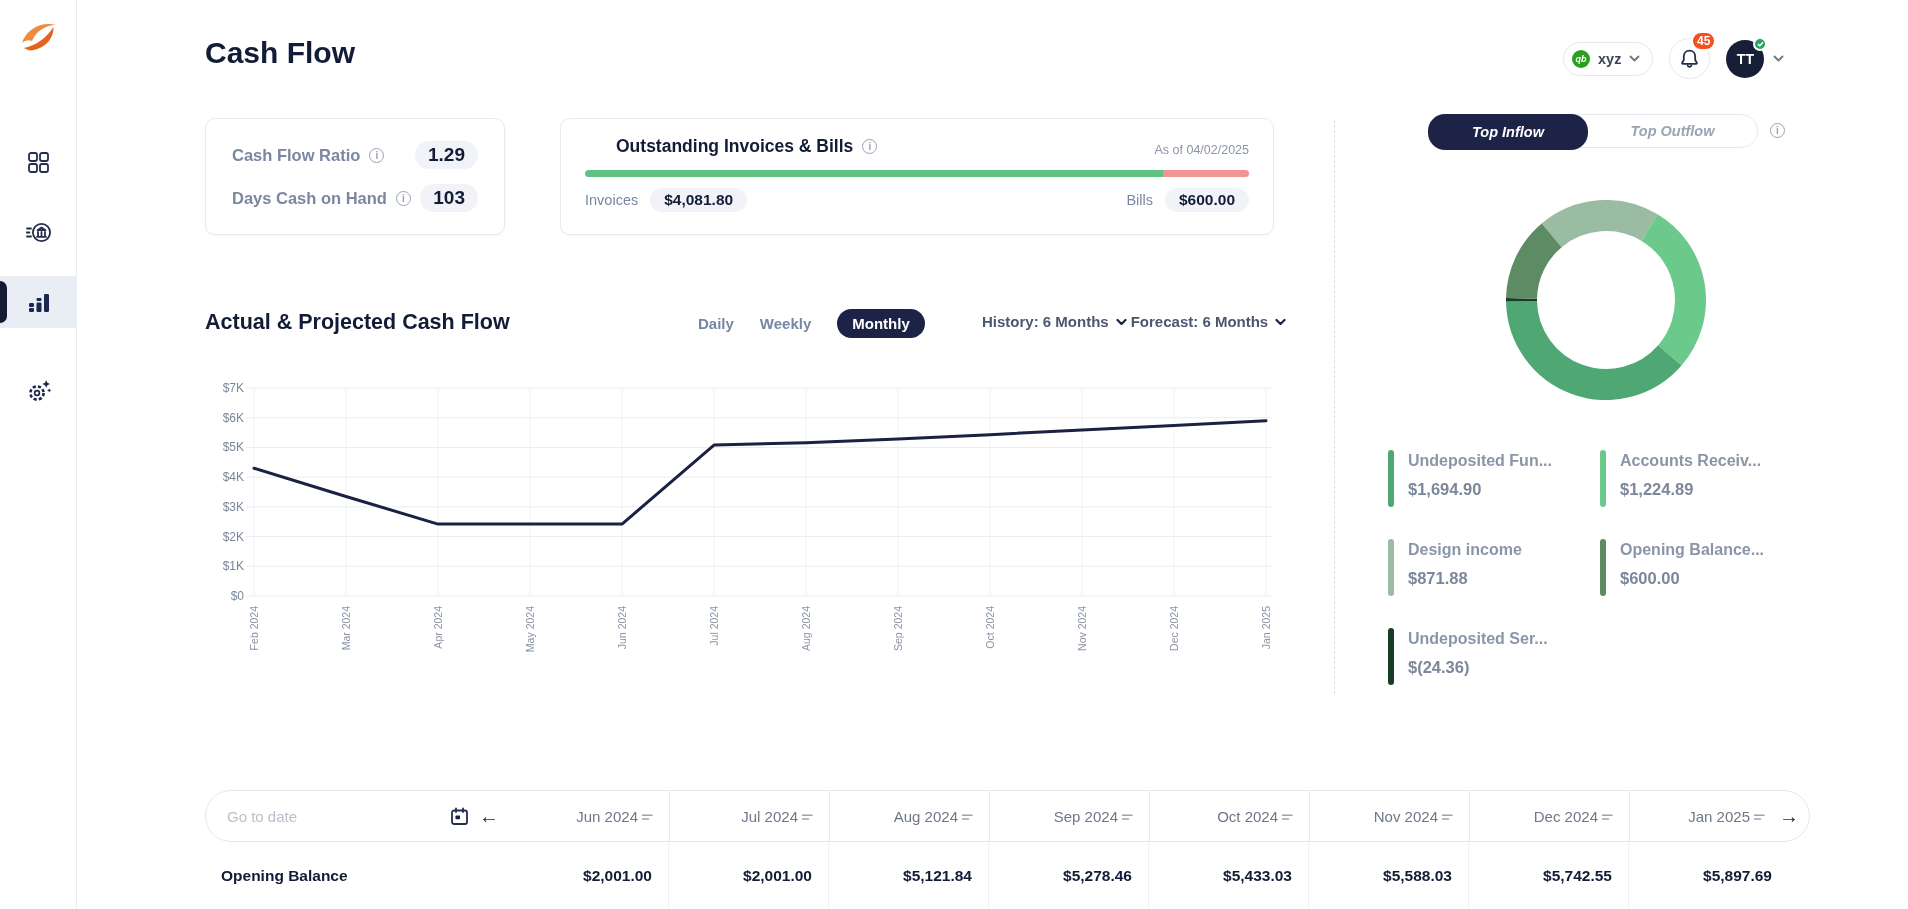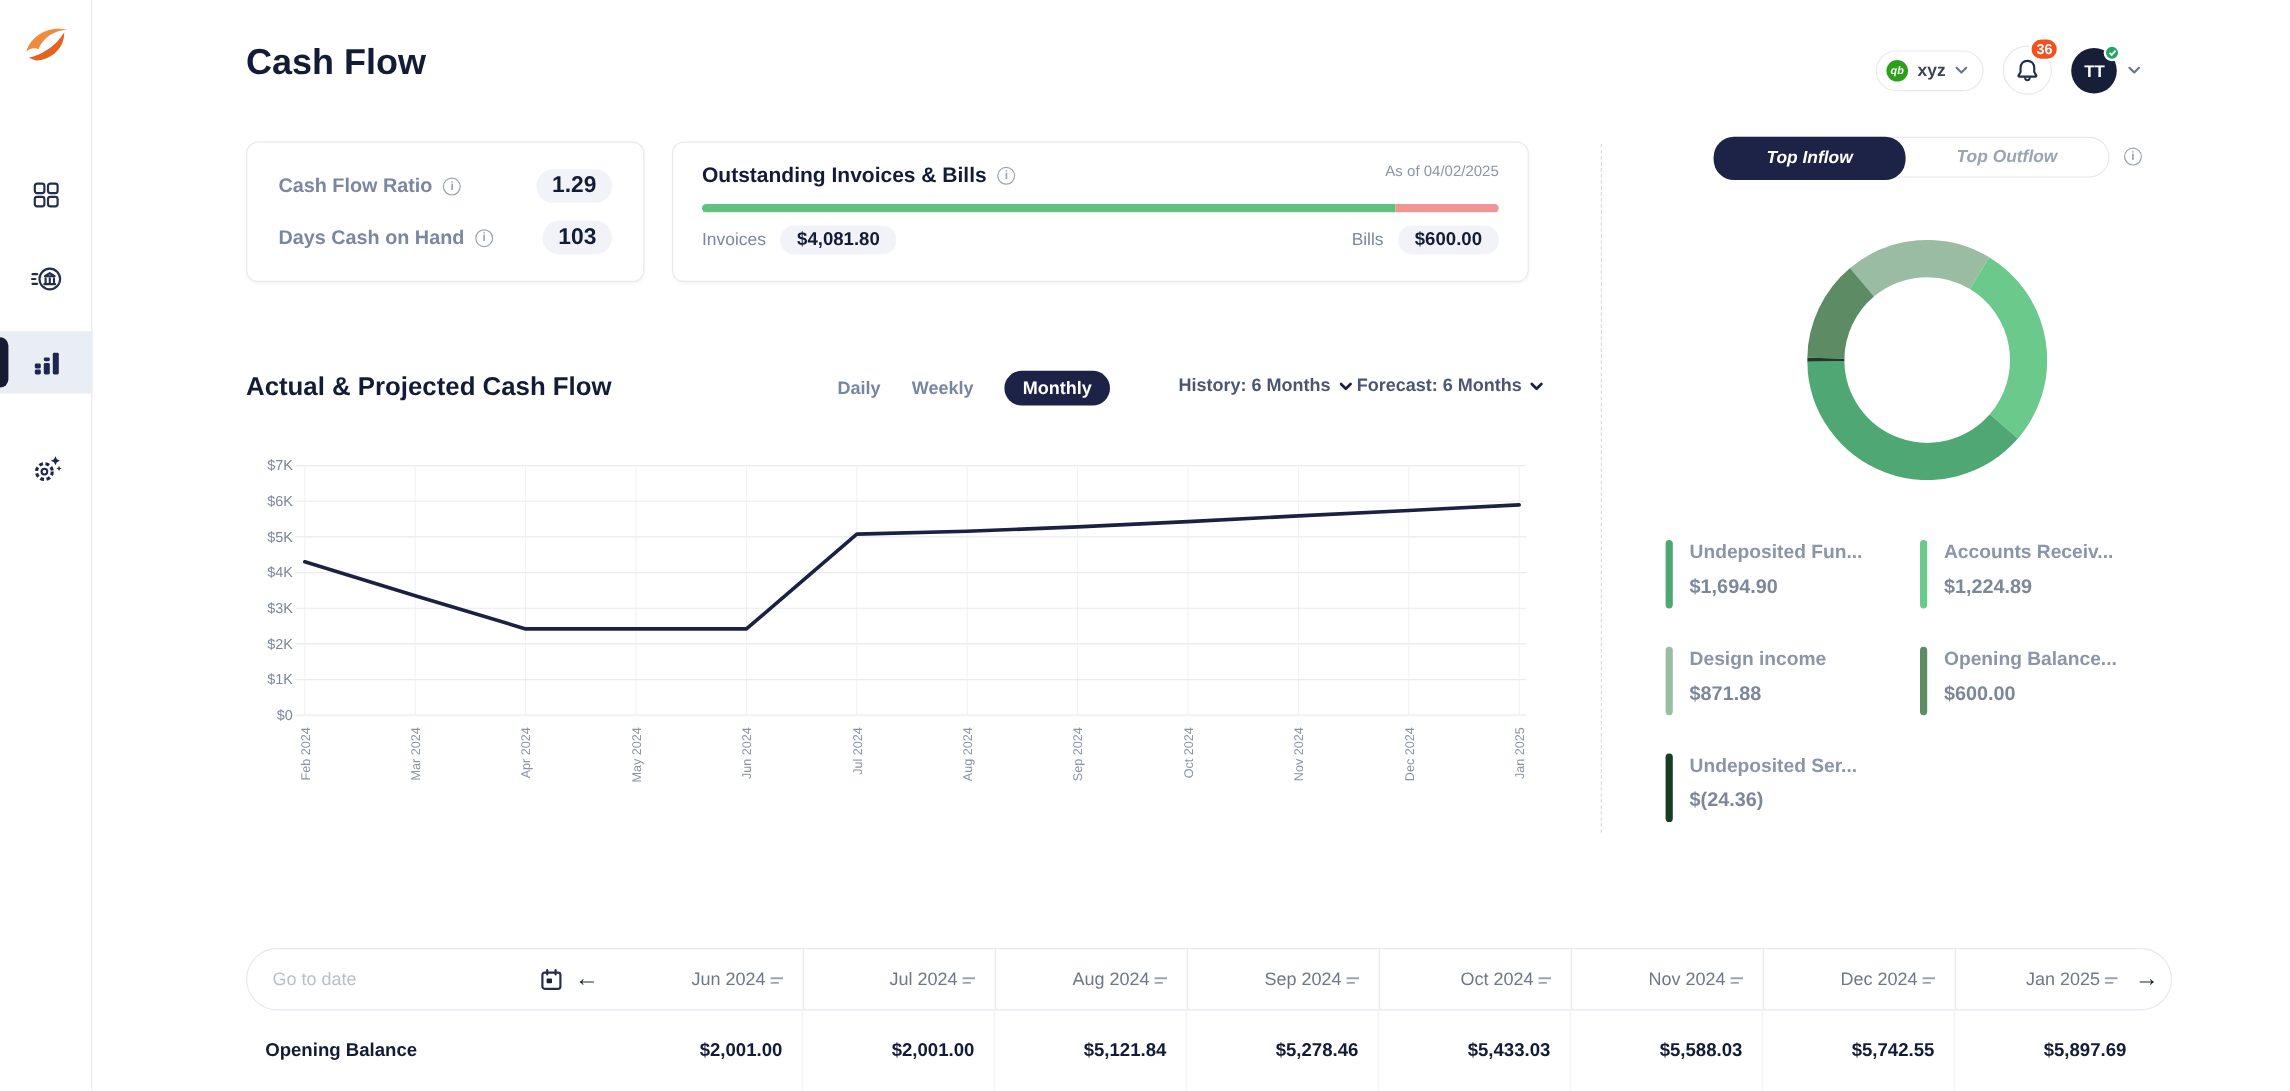--- a/index.html
+++ b/index.html
@@ -22,30 +22,30 @@
   .qb-circle{width:18px;height:18px;border-radius:50%;background:#2ca01c;color:#fff;font-size:9px;font-weight:700;font-style:italic;display:flex;align-items:center;justify-content:center;}
   .org-name{font-size:14.5px;font-weight:600;color:#3c4454;}
   .bell-btn{position:relative;width:41px;height:41px;border:1px solid #e7e9ef;border-radius:50%;background:#fff;display:flex;align-items:center;justify-content:center;cursor:pointer;}
   .notif-badge{position:absolute;top:-8px;right:-7px;min-width:25px;height:20px;border-radius:10px;background:#f4501e;border:2px solid #fff;color:#fff;font-size:12px;font-weight:700;line-height:16px;text-align:center;padding:0 4px;}
   .avatar-wrap{display:flex;align-items:center;gap:9px;cursor:pointer;}
   .avatar{position:relative;width:38px;height:38px;border-radius:50%;background:#171e38;color:#fff;font-size:14px;font-weight:700;display:flex;align-items:center;justify-content:center;}
   .check-badge{position:absolute;top:-3px;right:-3px;width:14px;height:14px;border-radius:50%;background:#23a566;border:2px solid #fff;display:flex;align-items:center;justify-content:center;}
 
   
   .card{position:absolute;background:#fff;border:1px solid #e8eaef;border-radius:10px;box-shadow:0 1px 2px rgba(16,24,40,.04);}
-  .kpi-card{left:205px;top:118px;width:332px;height:117px;padding:16px 26px;display:flex;flex-direction:column;justify-content:center;gap:15px;}
+  .kpi-card{left:205px;top:118px;width:300px;height:117px;padding:16px 26px;display:flex;flex-direction:column;justify-content:center;gap:15px;}
   .kpi-row{display:flex;align-items:center;justify-content:space-between;}
   .kpi-label-group{display:flex;align-items:center;gap:9px;}
   .kpi-label{font-size:16.5px;font-weight:600;color:#7b87a0;}
   .info-i{width:15px;height:15px;border:1.3px solid #9aa3b2;border-radius:50%;display:inline-flex;align-items:center;justify-content:center;font-size:10px;color:#9aa3b2;font-weight:600;cursor:pointer;flex-shrink:0;}
   .info-i::after{content:"i";}
   .value-badge{background:#f1f3f8;border-radius:14px;padding:3px 13px;font-size:19px;font-weight:700;color:#131c36;}
 
   .out-card{left:560px;top:118px;width:714px;height:117px;padding:17px 24px 0;}
-  .out-top{display:flex;align-items:flex-start;justify-content:space-between;}
+  .out-top{display:flex;align-items:flex-end;justify-content:space-between;margin-left:31px;}
   .out-title-group{display:flex;align-items:center;gap:9px;}
   .out-title{font-size:17.5px;font-weight:700;color:#131c36;}
   .as-of{font-size:12.5px;color:#8b95a6;}
   .progress{margin-top:13px;height:7px;border-radius:4px;overflow:hidden;display:flex;}
   .p-green{height:100%;}
   .p-red{height:100%;flex:1;}
   .out-bottom{margin-top:11px;display:flex;align-items:center;justify-content:space-between;}
   .flow-group{display:flex;align-items:center;gap:12px;}
   .flow-label{font-size:14.5px;color:#7b87a0;font-weight:500;}
   .money-badge{background:#f1f3f8;border-radius:13px;padding:3px 14px;font-size:15.5px;font-weight:700;color:#131c36;}
@@ -149,21 +149,21 @@
       <span class="org-name">xyz</span>
       <svg width="11" height="7" viewBox="0 0 11 7">
           <polyline class="chev" points="1.5,1.5 5.5,5.5 9.5,1.5"></polyline>
         </svg>
     </div>
     <div class="bell-btn">
       <svg width="21" height="21" viewBox="0 0 21 20">
         <path class="ic" stroke-width="1.6" d="M10.5 2.2 c-3.4 0 -5.7 2.5 -5.7 6 v3.3 l-1.6 2.8 c-0.3 0.5 0 1.1 0.7 1.1 h13.2 c0.7 0 1 -0.6 0.7 -1.1 l-1.6 -2.8 V8.2 c0 -3.5 -2.3 -6 -5.7 -6 z"></path>
         <path class="ic" stroke-width="1.6" d="M8.6 16.6 c0.2 1.1 1 1.8 1.9 1.8 s1.7 -0.7 1.9 -1.8"></path>
       </svg>
-      <span class="notif-badge">36</span>
+      <span class="notif-badge">45</span>
     </div>
     <div class="avatar-wrap">
       <span class="avatar">
         <span>TT</span>
         <span class="check-badge">
           <svg width="7" height="6" viewBox="0 0 7 6">
               <polyline points="1,3 2.8,4.8 6,1.2" stroke="#fff" stroke-width="1.5" fill="none"></polyline>
             </svg>
         </span>
       </span>

